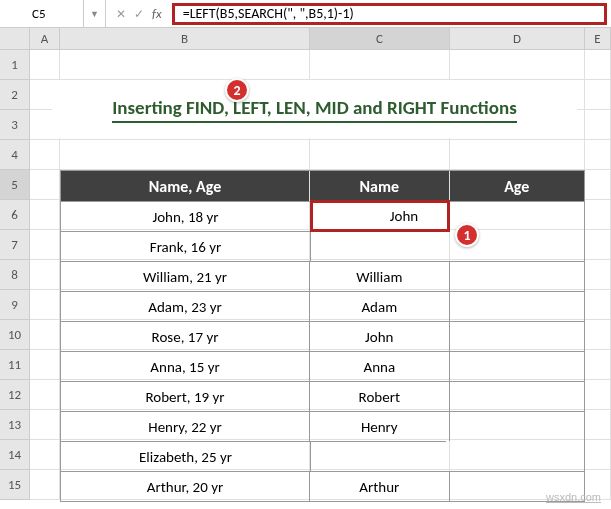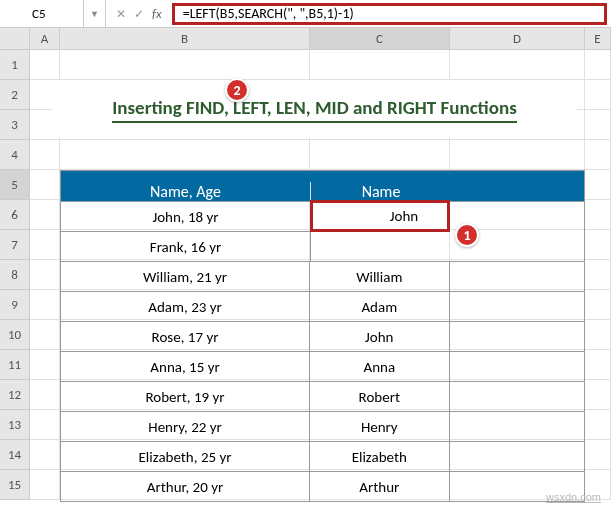--- a/index.html
+++ b/index.html
@@ -29,21 +29,21 @@
     .rows { }
     .row { display: flex; height: 30px; }
     .row-h { width: 30px; border-right: 1px solid #ccc; border-bottom: 1px solid #ccc; background: #e6e6e6; text-align: center; font-size: 13px; color: #555; line-height: 30px; }
     .row-h.active { background: #d4d4d4; }
     .cell { border-right: 1px solid #e0e0e0; border-bottom: 1px solid #e0e0e0; position: relative; }
     
     .title-area { position: absolute; left: 52px; top: 52px; width: 525px; height: 58px; background: #fff; display: flex; align-items: center; justify-content: center; }
     .title-text { font-size: 19px; font-weight: bold; color: #2e5c2e; border-bottom: 2px solid #2e5c2e; padding-bottom: 2px; }
     
     .data-table { position: absolute; left: 60px; top: 142px; width: 525px; border: 1px solid #999; }
-    .dt-header { display: flex; background: #0369a1; color: #fff; font-weight: normal; font-size: 16px; height: 30px; align-items: flex-end; }
+    .dt-header { display: flex; background: #404040; color: #fff; font-weight: bold; font-size: 16px; height: 30px; }
     .dt-header > div { display: flex; align-items: center; justify-content: center; border-right: 1px solid #e0e0e0; }
     .dt-header > div:last-child { border-right: none; }
     .dt-row { display: flex; height: 30px; font-size: 15px; }
     .dt-row > div { display: flex; align-items: center; justify-content: center; border-right: 1px solid #999; border-top: 1px solid #999; }
     .dt-row > div:last-child { border-right: none; }
     .dc1 { width: 250px; }
     .dc2 { width: 140px; }
     .dc3 { width: 135px; }
     
     .active-cell { border: 3px solid #b22222 !important; position: relative; margin: -1px; padding-left: 48px; }
@@ -206,20 +206,21 @@
   </div>
 
   <div class="title-area">
     <span class="title-text">Inserting FIND, LEFT, LEN, MID and RIGHT Functions</span>
   </div>
 
   <div class="data-table">
     <div class="dt-header">
       <div class="dc1">Name, Age</div>
       <div class="dc2">Name</div>
+      <div class="dc3">Age</div>
     </div>
     <div class="dt-row">
       <div class="dc1">John, 18 yr</div>
       <div class="dc2 active-cell">John</div>
       <div class="dc3"></div>
     </div>
     <div class="dt-row">
       <div class="dc1">Frank, 16 yr</div>
       <div class="dc3"></div>
     </div>
@@ -248,21 +249,20 @@
       <div class="dc2">Robert</div>
       <div class="dc3"></div>
     </div>
     <div class="dt-row">
       <div class="dc1">Henry, 22 yr</div>
       <div class="dc2">Henry</div>
       <div class="dc3"></div>
     </div>
     <div class="dt-row">
       <div class="dc1">Elizabeth, 25 yr</div>
-      <div class="dc2">Elizabeth</div>
       <div class="dc3"></div>
     </div>
     <div class="dt-row">
       <div class="dc1">Arthur, 20 yr</div>
       <div class="dc2">Arthur</div>
       <div class="dc3"></div>
     </div>
   </div>
 
   <div class="callout callout-1">1</div>

